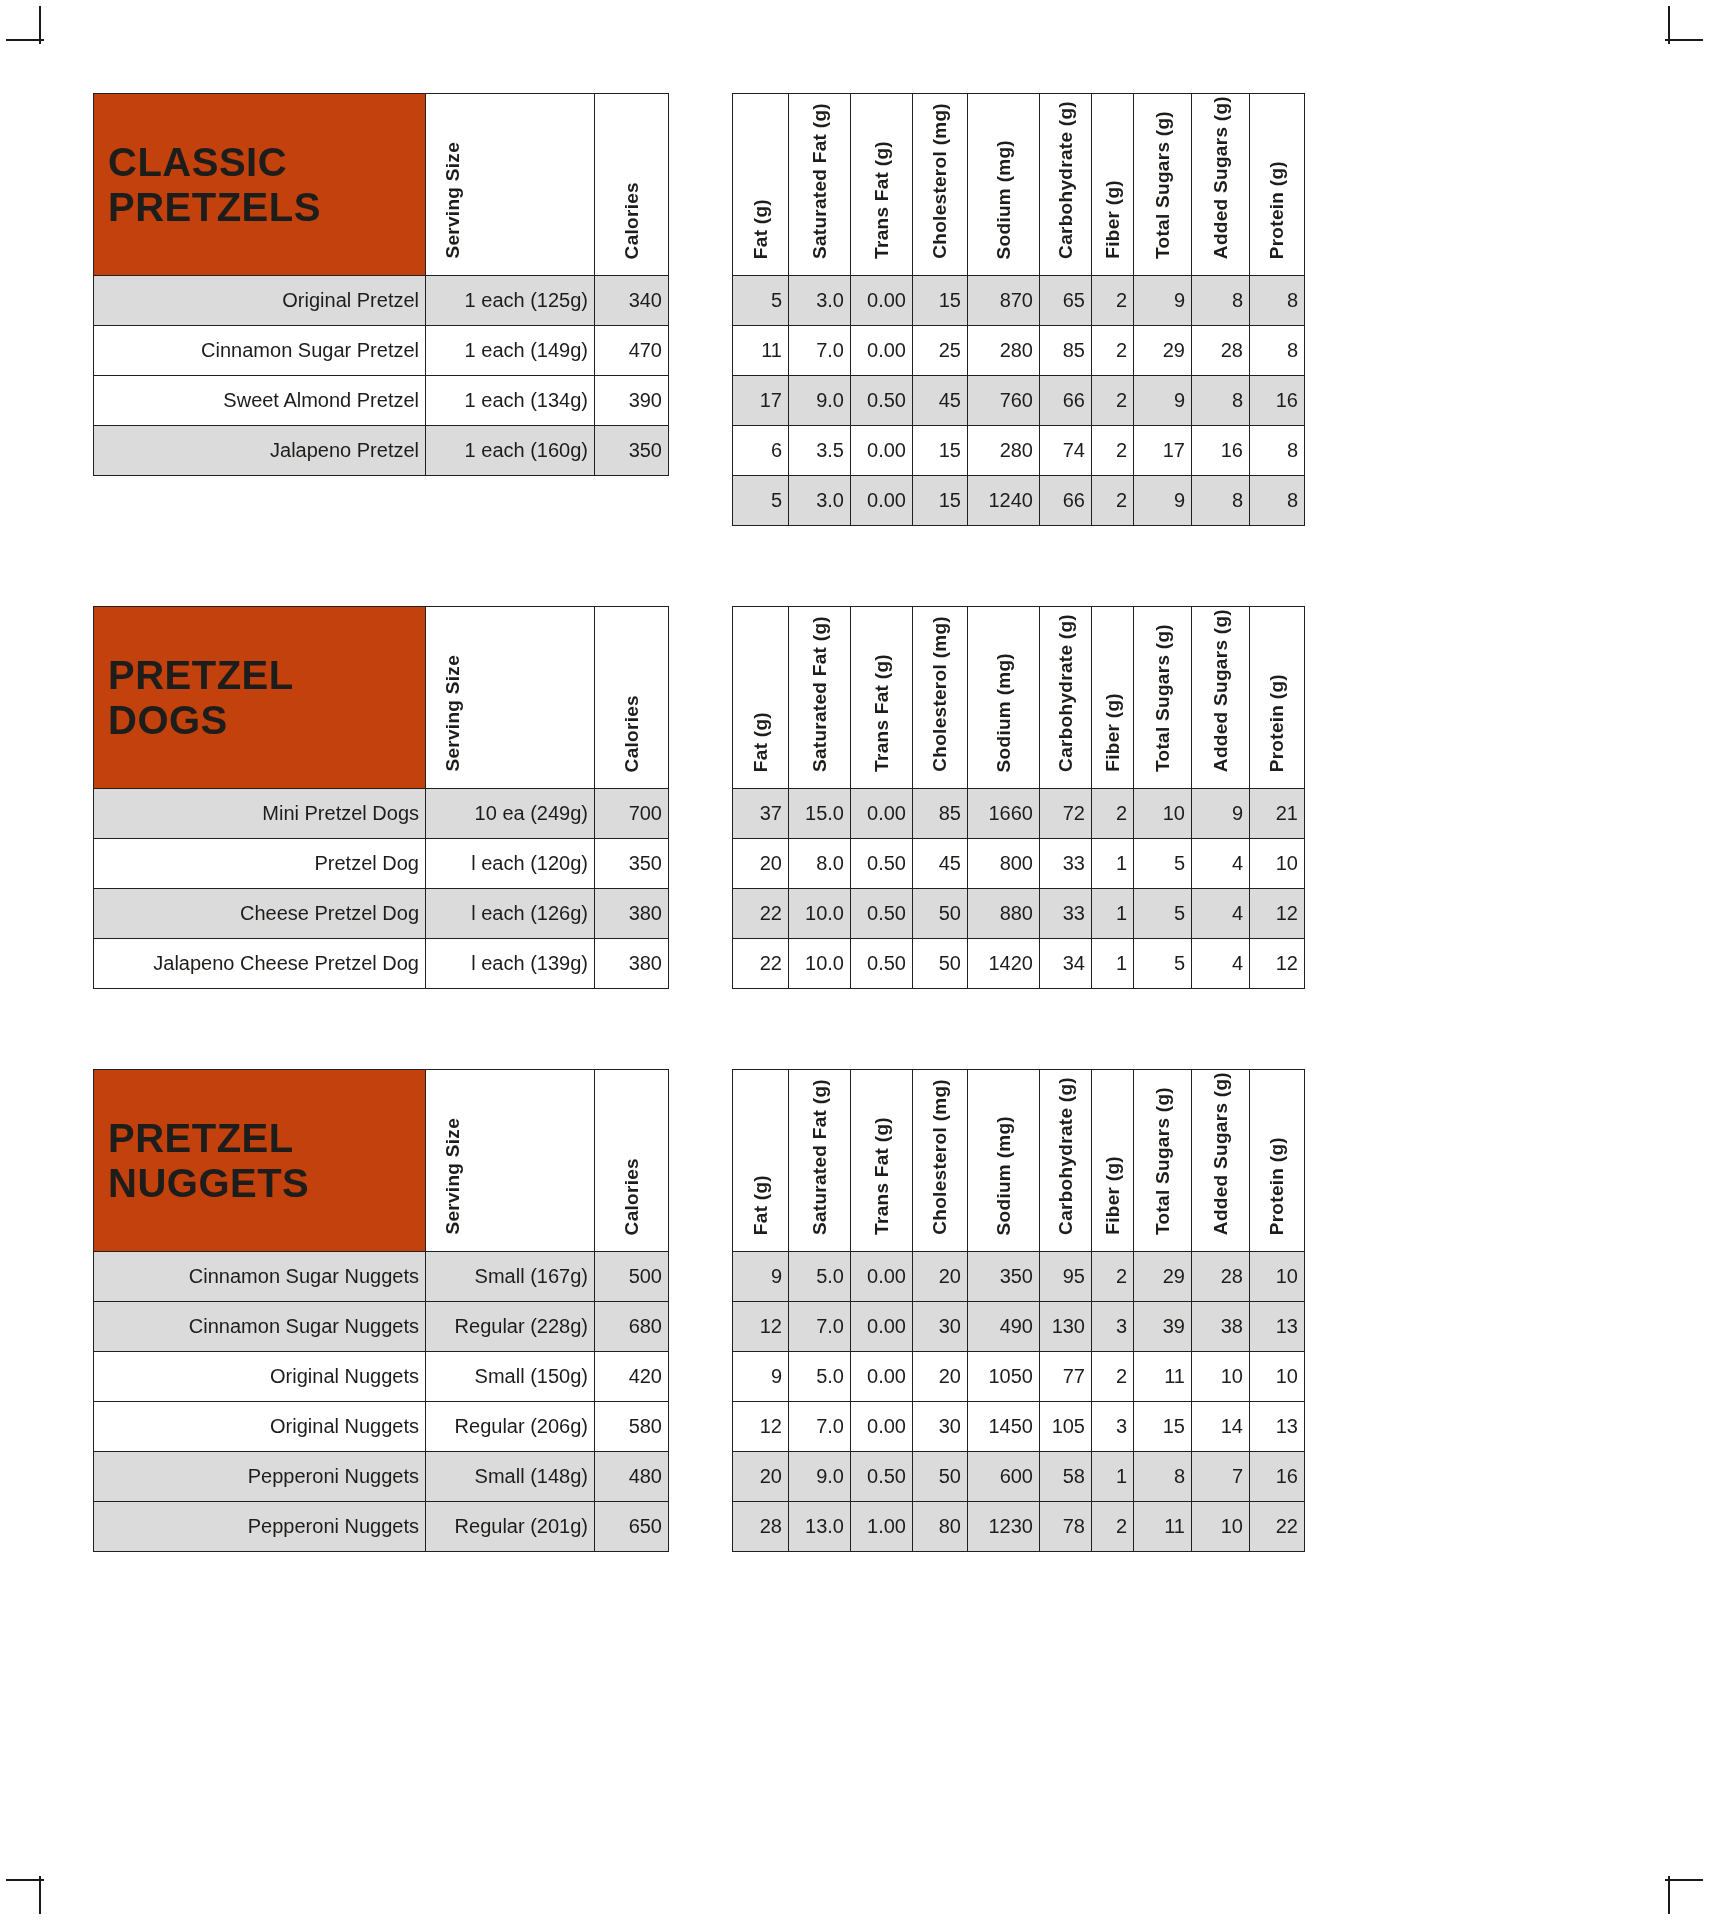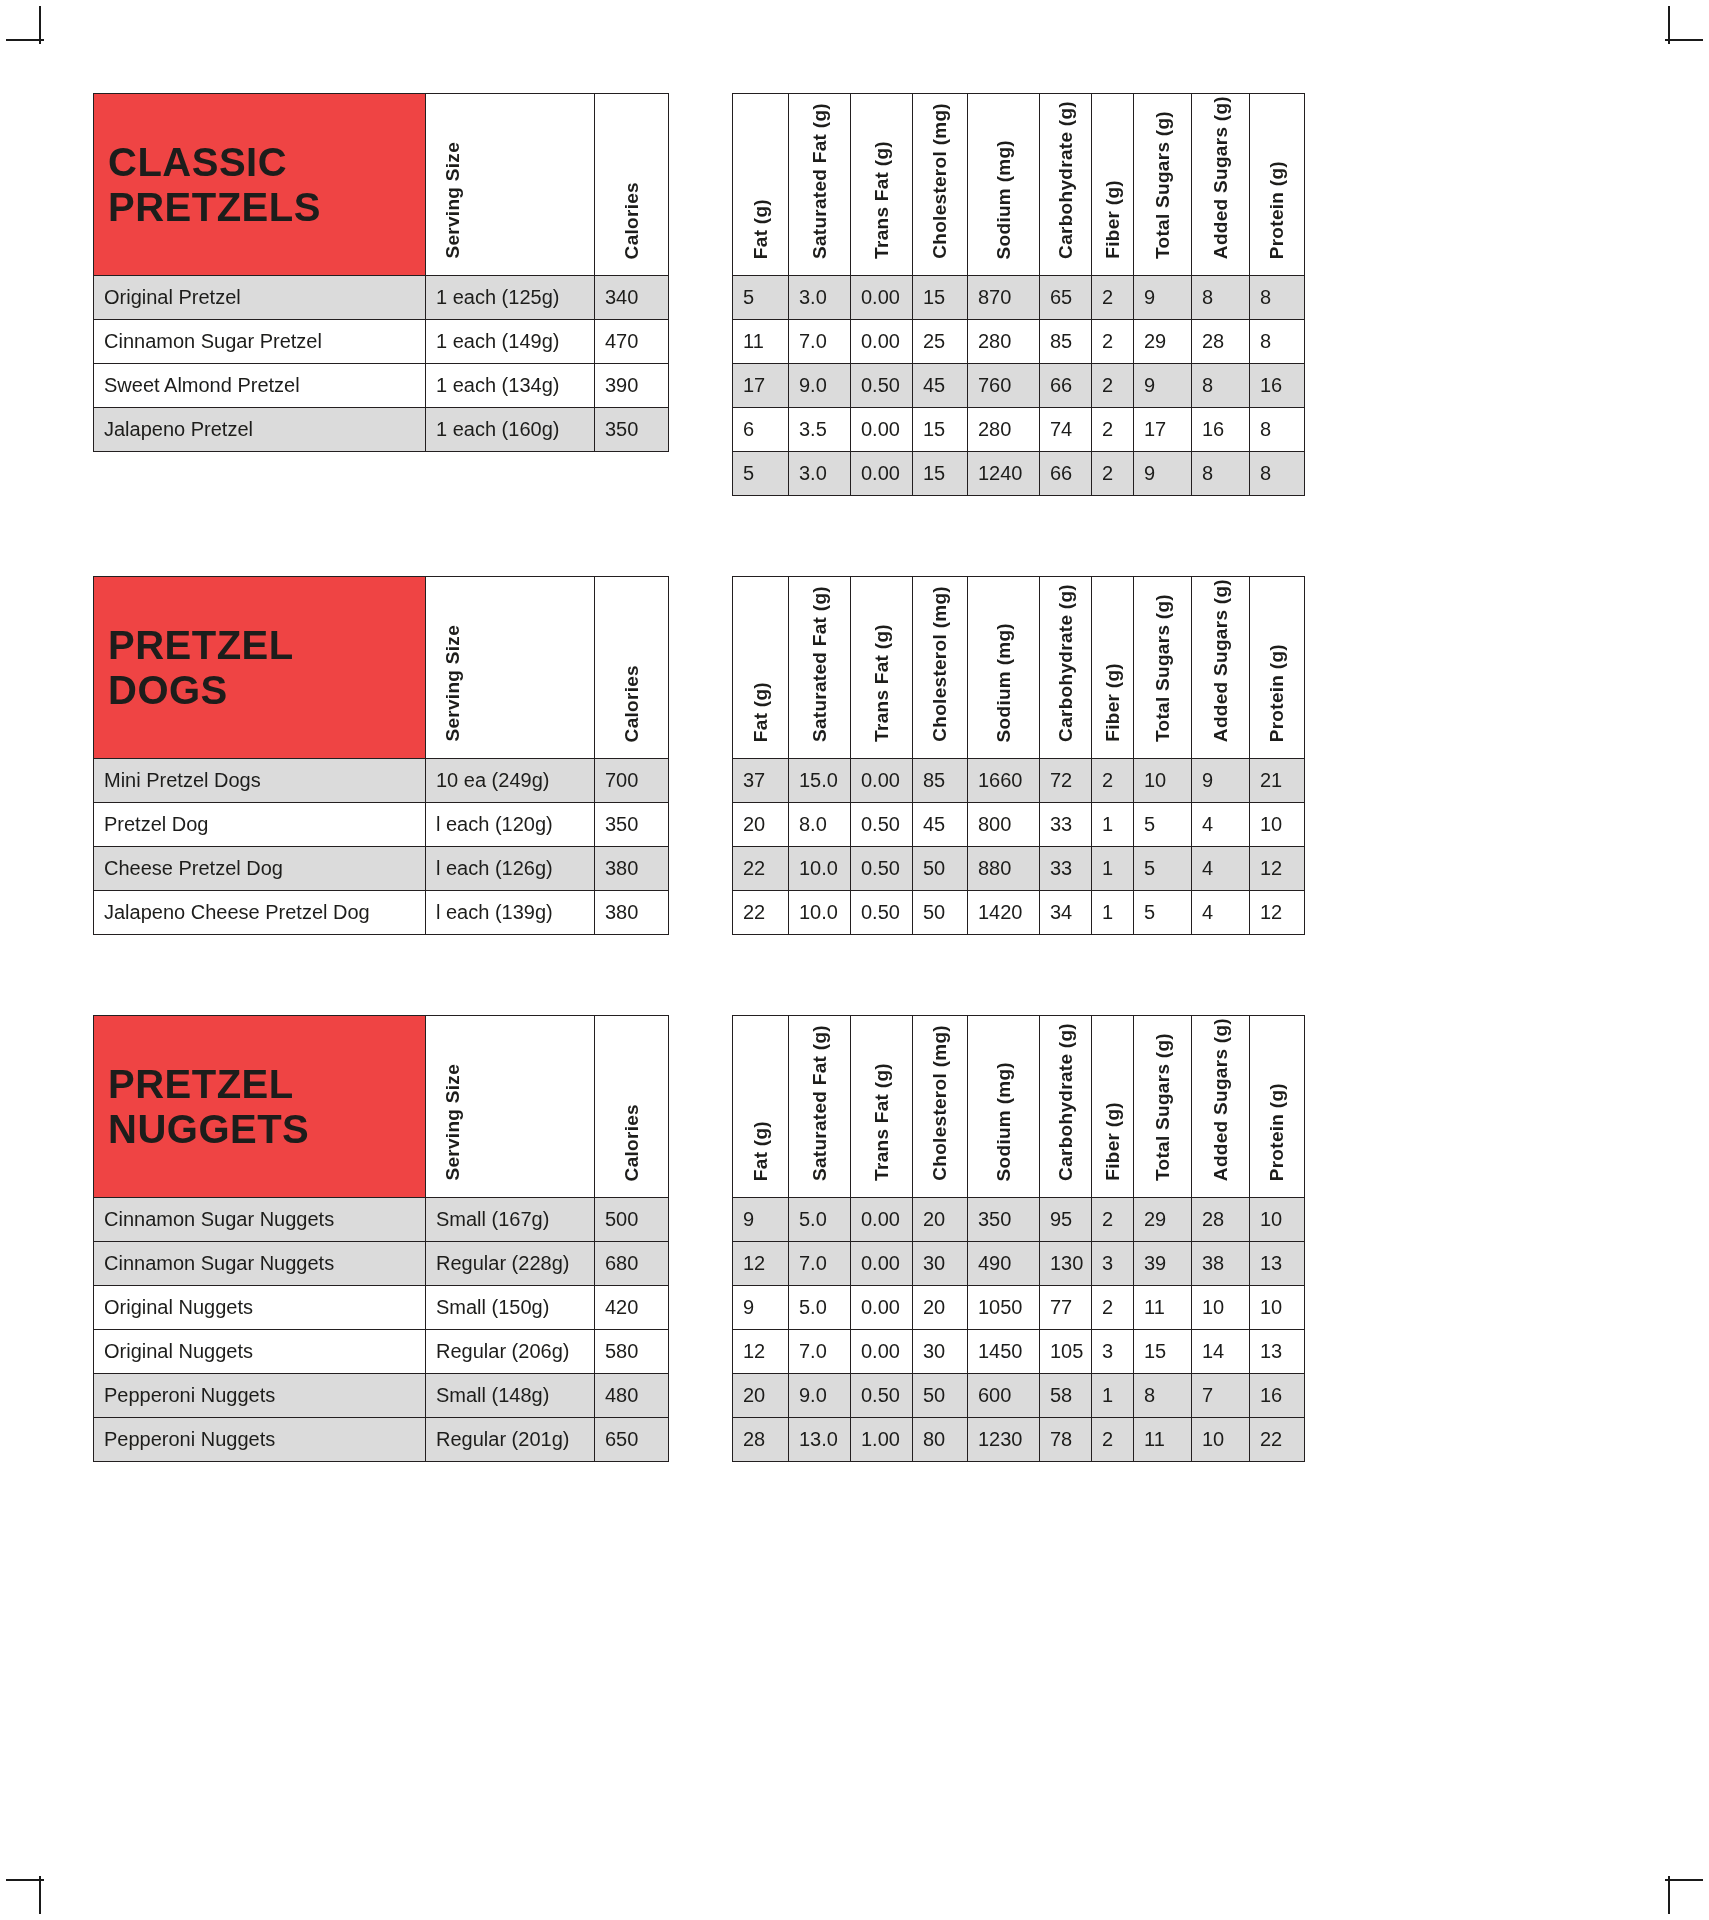--- a/index.html
+++ b/index.html
@@ -13,40 +13,40 @@
   .page { position: absolute; inset: 0; background: #ffffff; }
   .content { position: absolute; left: 93px; top: 93px; }
 
   .section { display: flex; gap: 63px; align-items: flex-start; margin-bottom: 80px; }
 
   table { border-collapse: collapse; table-layout: fixed; background: #ffffff; }
   th, td { border: 1.5px solid #231f20; }
 
   .header-row { height: 182px; }
 
-  .title-cell { vertical-align: middle; text-align: left; padding-left: 14px; background: #ef4444; }
+  .title-cell { vertical-align: middle; text-align: left; padding-left: 14px; background: #c2410c; }
   .section-title {
     font-size: 40px; font-weight: 800; line-height: 1.12;
     letter-spacing: 0.5px; white-space: pre-line; color: #1d1d1b;
   }
 
   .vert-cell { vertical-align: bottom; text-align: center; padding-bottom: 12px; background: #ffffff; }
   .vert-cell.serving-h { text-align: left; padding-left: 16px; }
   .vert {
     display: inline-block;
     writing-mode: vertical-rl;
     transform: rotate(180deg);
     font-weight: bold;
     font-size: 19px;
     letter-spacing: 0.3px;
     white-space: nowrap;
     color: #1d1d1b;
   }
 
-  tbody tr { height: 44px; }
+  tbody tr { height: 50px; text-align: right; }
   td {
     font-size: 20px;
     padding: 2px 6px 2px 10px;
     vertical-align: middle;
     color: #1d1d1b;
   }
   tr.shaded td { background: #dbdbdb; }
 
   .mark { position: absolute; background: #1a1a1a; }
 </style>

